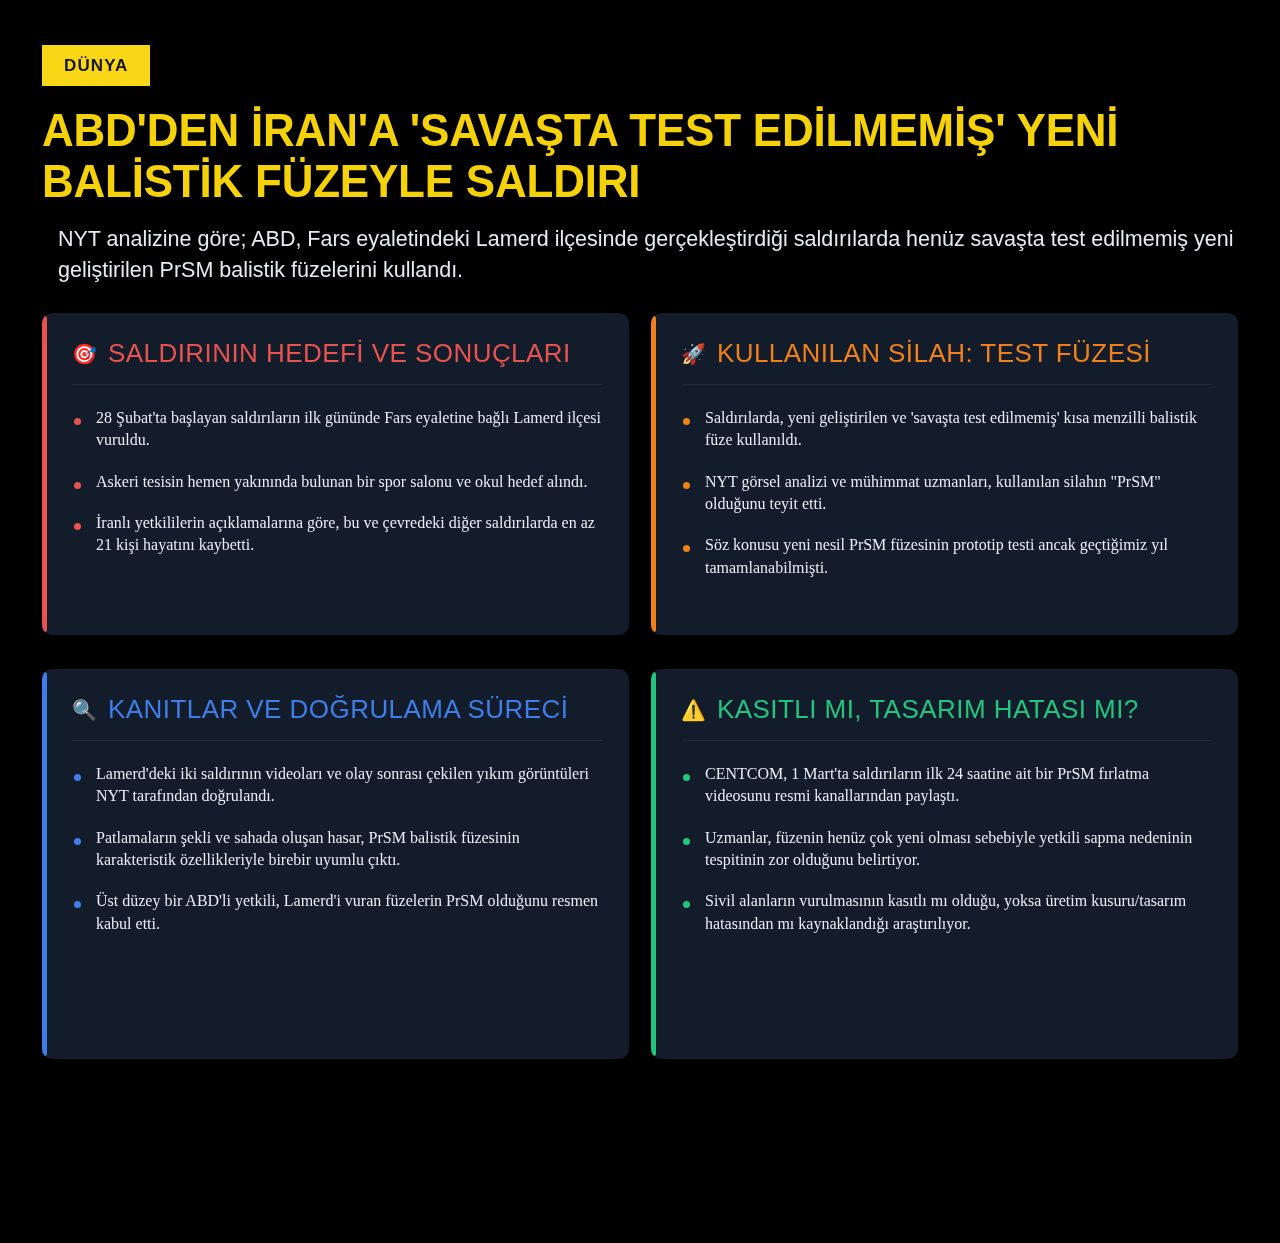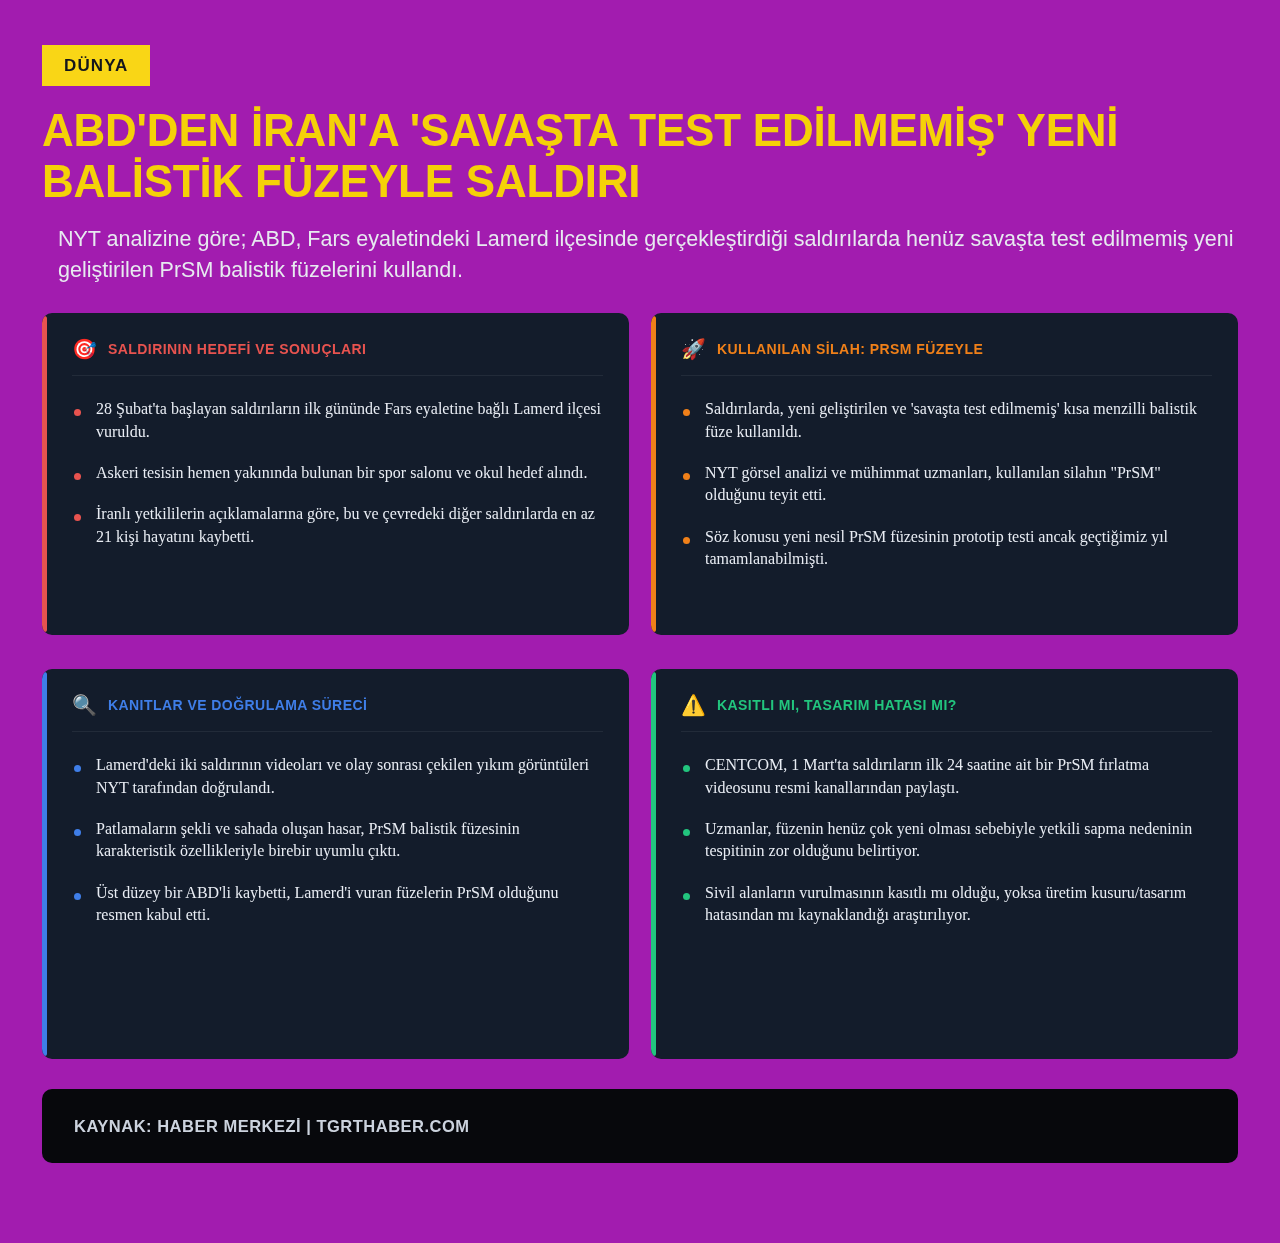--- a/index.html
+++ b/index.html
@@ -6,21 +6,21 @@
   html, body {
     margin: 0;
     padding: 0;
     background: #0c0f1a;
   }
   * { box-sizing: border-box; }
 
   .page {
     width: 1280px;
     height: 1243px;
-    background: #a21caf;
+    background: #000000;
     font-family: "Liberation Sans", "DejaVu Sans", sans-serif;
     padding: 24px 42px 0 42px;
     position: relative;
     overflow: hidden;
   }
 
   
   .category-badge {
     display: inline-block;
     background: #F9D616;
@@ -88,22 +88,22 @@
     gap: 11px;
     padding-bottom: 16px;
     border-bottom: 1px solid rgba(255,255,255,0.065);
   }
   .card-emoji {
     font-size: 20px;
     line-height: 1;
     flex: 0 0 auto;
   }
   .card-title {
-    font-weight: 700;
-    font-size: 14px;
+    font-weight: 400;
+    font-size: 26px;
     letter-spacing: 0.45px;
     line-height: 1.1;
     white-space: nowrap;
   }
 
   .bullets {
     list-style: none;
     margin: 0;
     padding: 22px 0 0 0;
   }
@@ -168,54 +168,51 @@
         <li>28 Şubat'ta başlayan saldırıların ilk gününde Fars eyaletine bağlı Lamerd ilçesi vuruldu.</li>
         <li>Askeri tesisin hemen yakınında bulunan bir spor salonu ve okul hedef alındı.</li>
         <li>İranlı yetkililerin açıklamalarına göre, bu ve çevredeki diğer saldırılarda en az 21 kişi hayatını kaybetti.</li>
       </ul>
     </section>
 
     <section class="card">
       <span class="accent-bar" style="background:#f08019"></span>
       <div class="card-head">
         <span class="card-emoji">🚀</span>
-        <span class="card-title" style="color:#f08019">KULLANILAN SİLAH: PRSM FÜZEYLE</span>
+        <span class="card-title" style="color:#f08019">KULLANILAN SİLAH: TEST FÜZESİ</span>
       </div>
       <ul class="bullets" style="--dot:#f08019">
         <li>Saldırılarda, yeni geliştirilen ve 'savaşta test edilmemiş' kısa menzilli balistik füze kullanıldı.</li>
         <li>NYT görsel analizi ve mühimmat uzmanları, kullanılan silahın "PrSM" olduğunu teyit etti.</li>
         <li>Söz konusu yeni nesil PrSM füzesinin prototip testi ancak geçtiğimiz yıl tamamlanabilmişti.</li>
       </ul>
     </section>
 
     <section class="card tall">
       <span class="accent-bar" style="background:#3f7ee8"></span>
       <div class="card-head">
         <span class="card-emoji">🔍</span>
         <span class="card-title" style="color:#3f7ee8">KANITLAR VE DOĞRULAMA SÜRECİ</span>
       </div>
       <ul class="bullets" style="--dot:#3f7ee8">
         <li>Lamerd'deki iki saldırının videoları ve olay sonrası çekilen yıkım görüntüleri NYT tarafından doğrulandı.</li>
         <li>Patlamaların şekli ve sahada oluşan hasar, PrSM balistik füzesinin karakteristik özellikleriyle birebir uyumlu çıktı.</li>
-        <li>Üst düzey bir ABD'li kaybetti, Lamerd'i vuran füzelerin PrSM olduğunu resmen kabul etti.</li>
+        <li>Üst düzey bir ABD'li yetkili, Lamerd'i vuran füzelerin PrSM olduğunu resmen kabul etti.</li>
       </ul>
     </section>
 
     <section class="card tall">
       <span class="accent-bar" style="background:#22c57e"></span>
       <div class="card-head">
         <span class="card-emoji">⚠️</span>
         <span class="card-title" style="color:#22c57e">KASITLI MI, TASARIM HATASI MI?</span>
       </div>
       <ul class="bullets" style="--dot:#22c57e">
         <li>CENTCOM, 1 Mart'ta saldırıların ilk 24 saatine ait bir PrSM fırlatma videosunu resmi kanallarından paylaştı.</li>
         <li>Uzmanlar, füzenin henüz çok yeni olması sebebiyle yetkili sapma nedeninin tespitinin zor olduğunu belirtiyor.</li>
         <li>Sivil alanların vurulmasının kasıtlı mı olduğu, yoksa üretim kusuru/tasarım hatasından mı kaynaklandığı araştırılıyor.</li>
       </ul>
     </section>
 
   </div>
 
-  <div class="source-bar">
-    <span class="source-text">KAYNAK: HABER MERKEZİ | TGRTHABER.COM</span>
-  </div>
 
 </div>
 
 </body></html>

